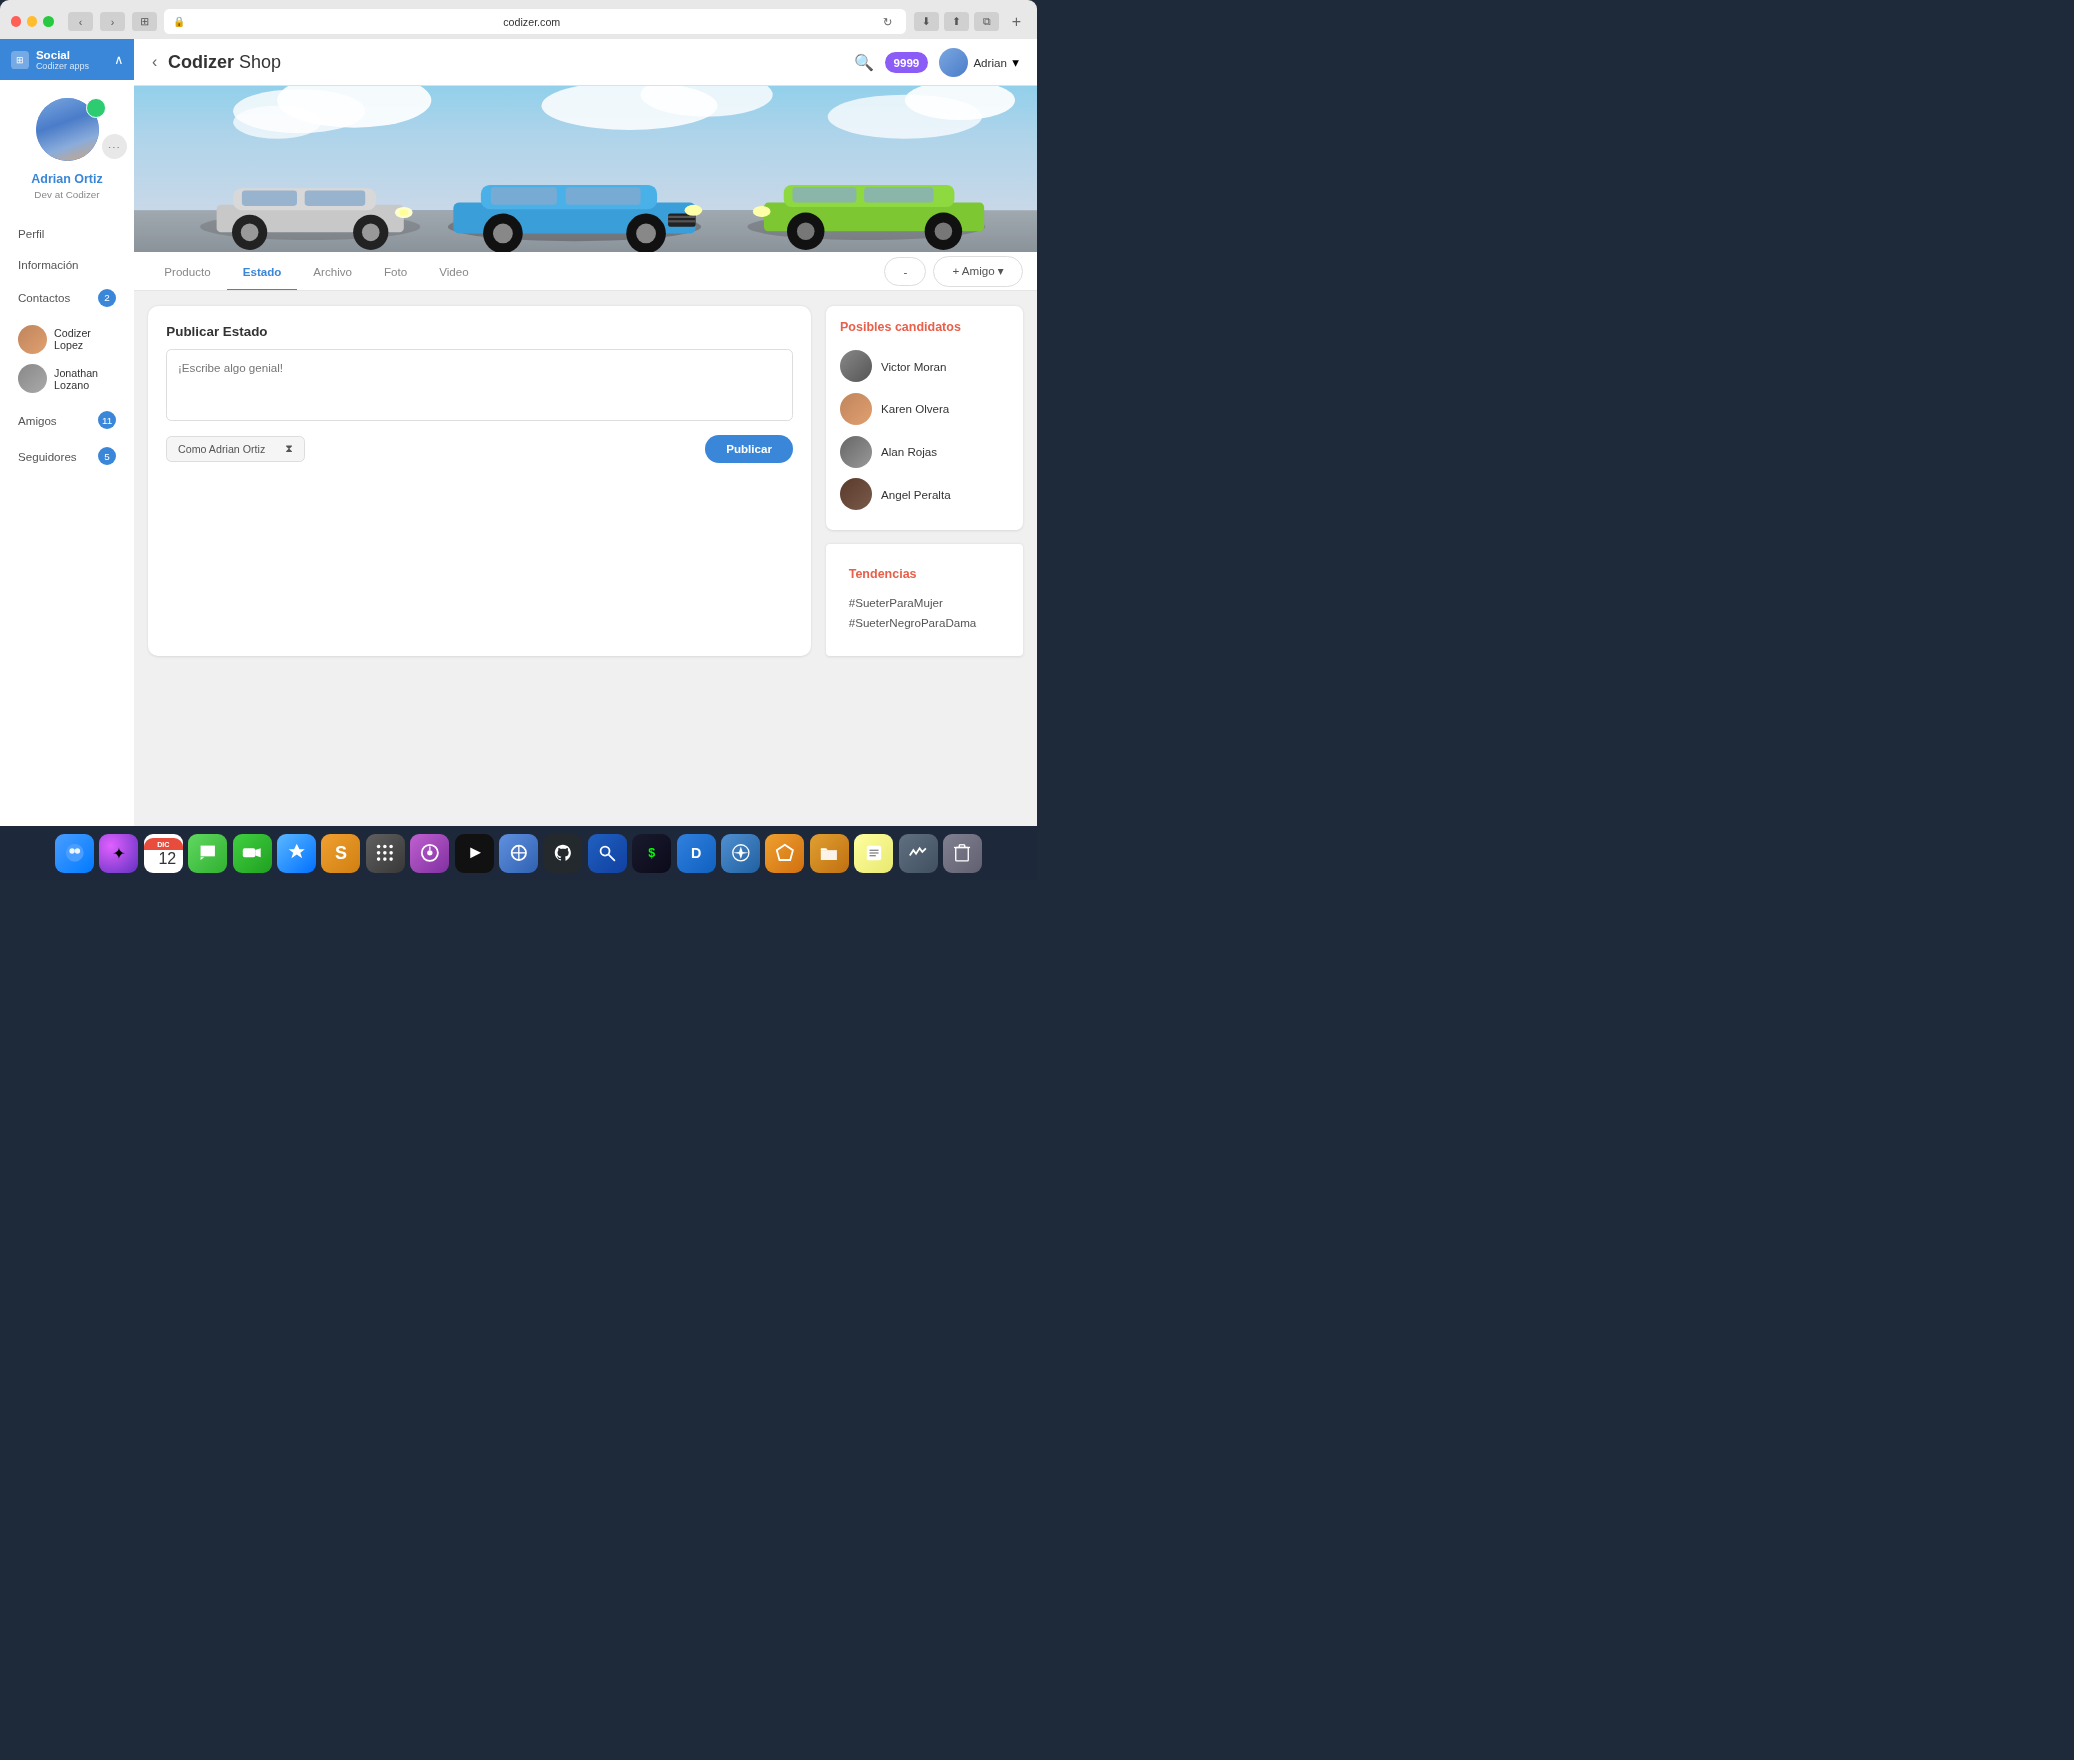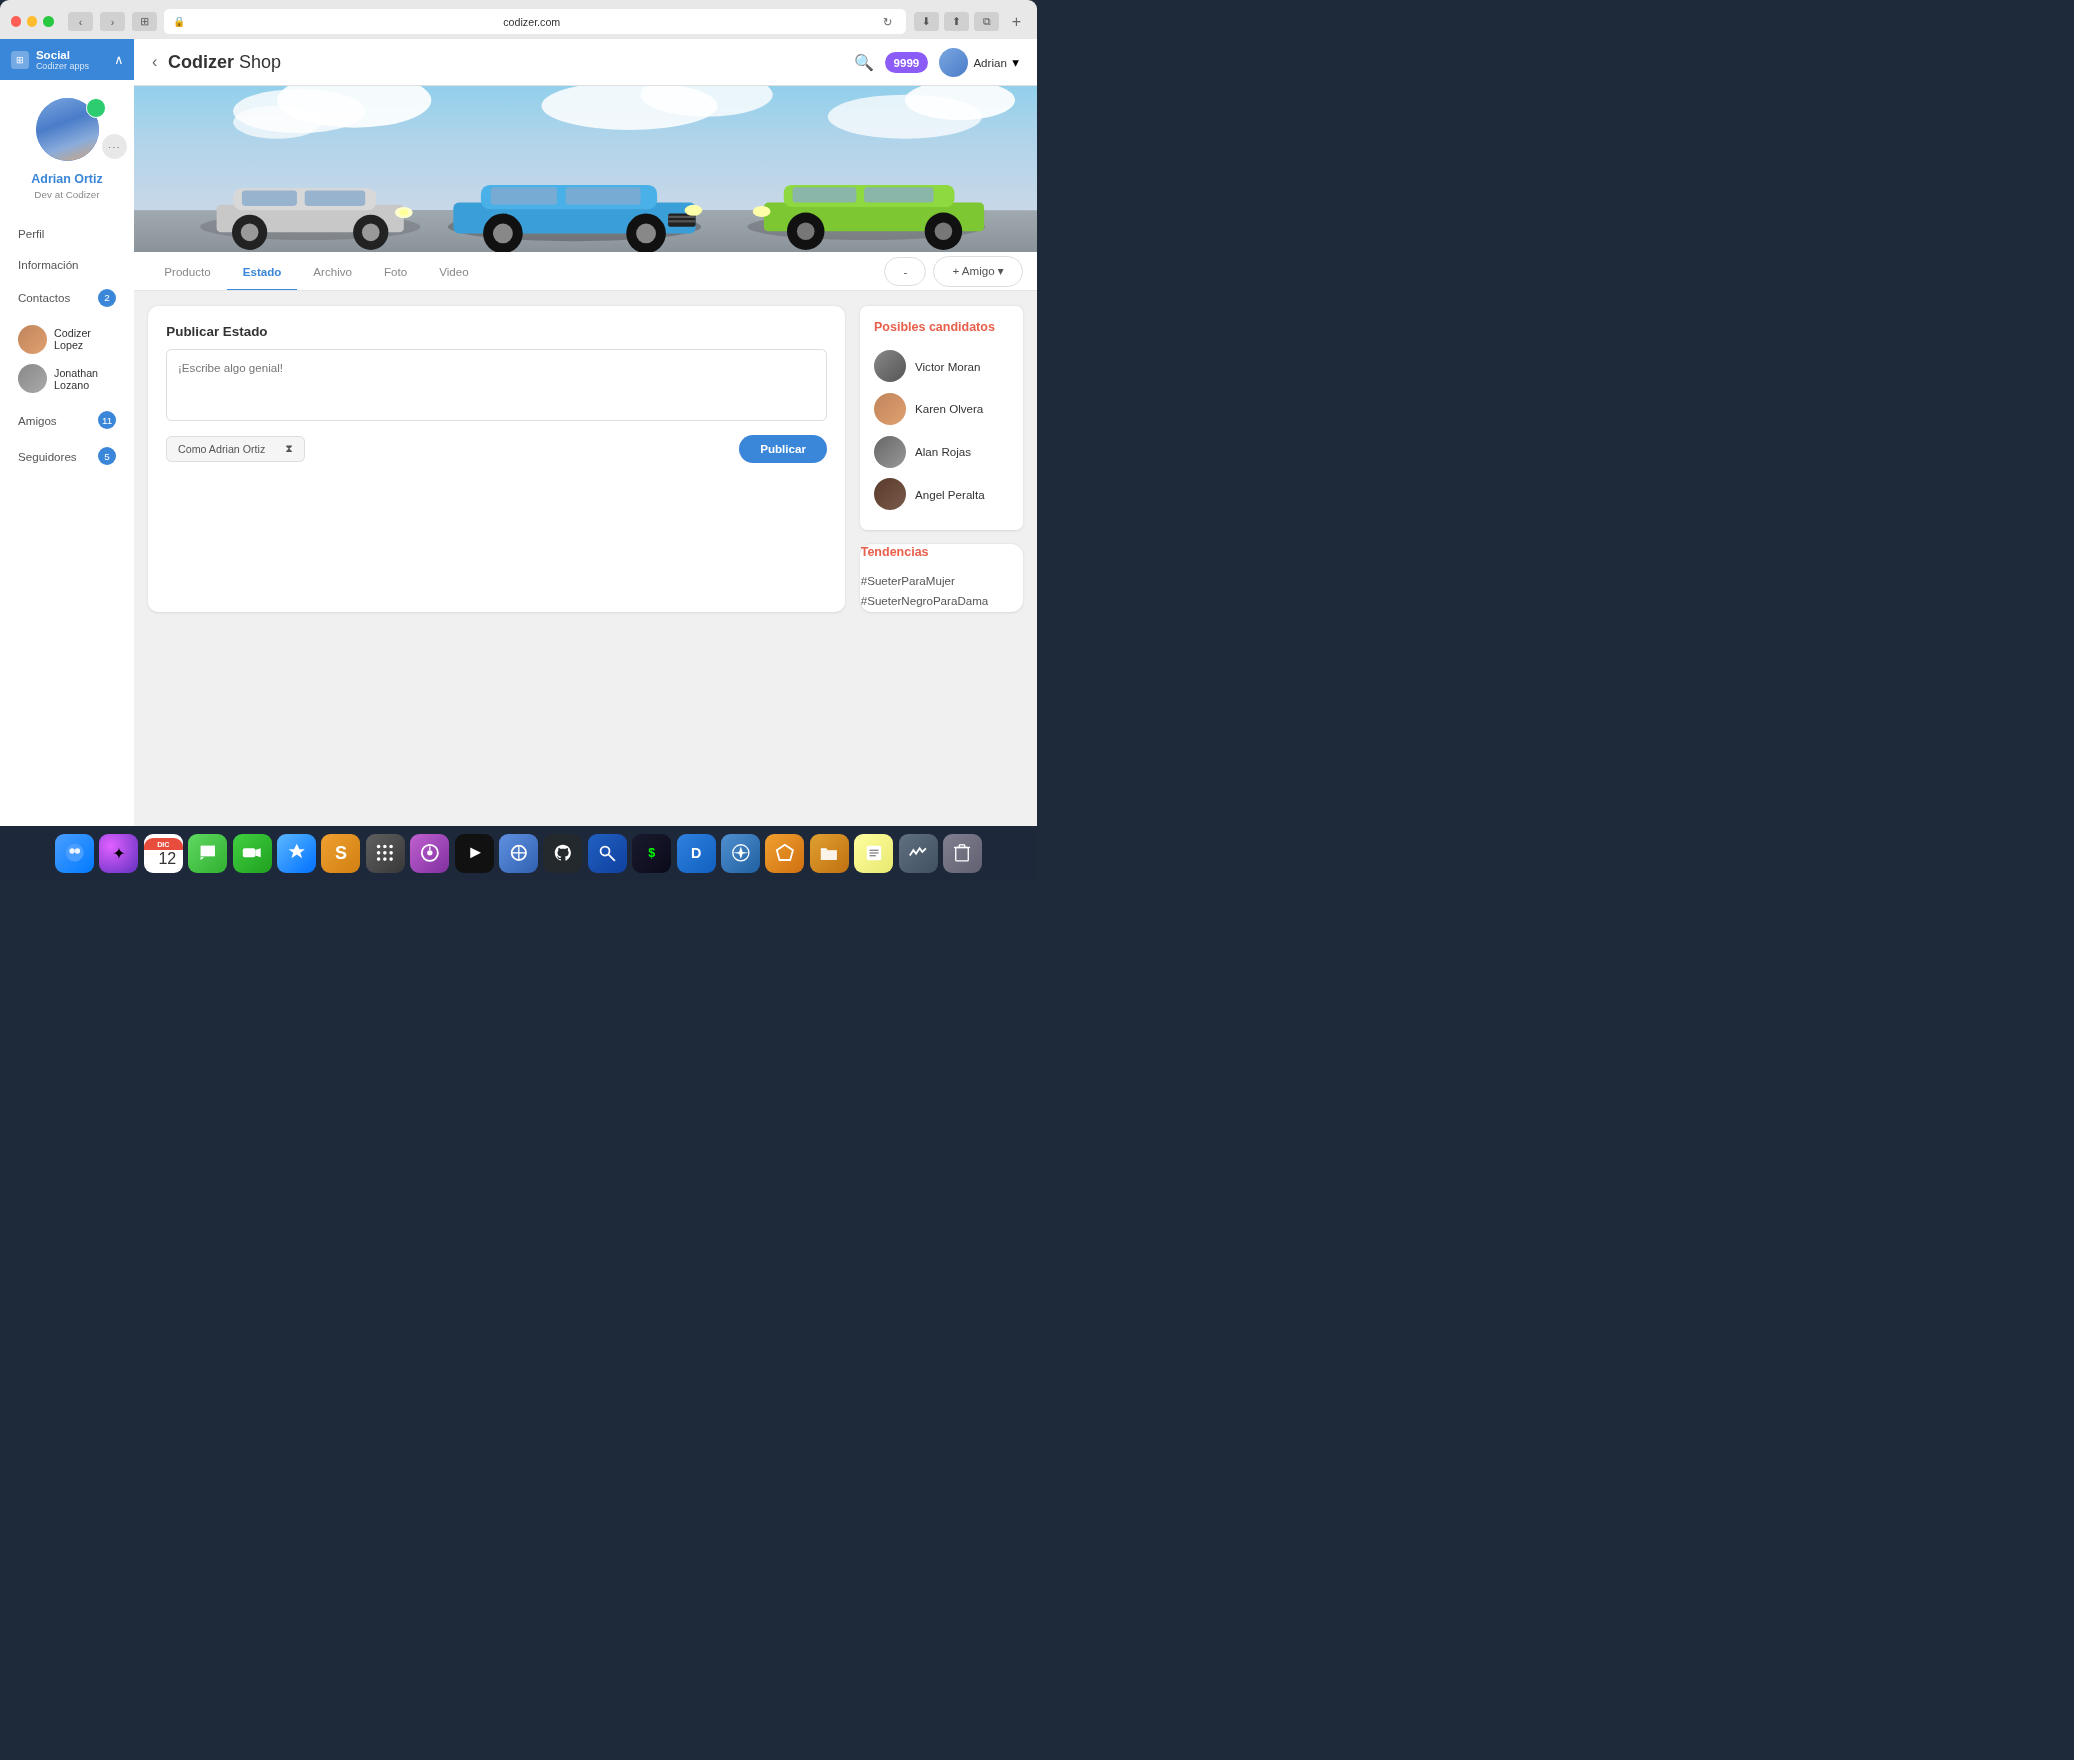--- a/index.html
+++ b/index.html
@@ -506,21 +506,21 @@
       border: none;
       border-radius: 18px;
       padding: 7.2px 21.5px;
       font-size: 11.6px;
       font-weight: 600;
       cursor: pointer;
     }
 
     
     .right-sidebar {
-      width: 163px;
+      width: 197px;
       flex-shrink: 0;
     }
     .candidates-section {
       background: white;
       border-radius: 7.2px;
       padding: 14.3px;
       box-shadow: 0 0.9px 2.7px rgba(0,0,0,0.1);
       margin-bottom: 14.3px;
     }
     .section-title {
@@ -546,22 +546,22 @@
     .cand-av-2 { background: linear-gradient(135deg, #c0855c, #e0a070); }
     .cand-av-3 { background: linear-gradient(135deg, #666, #999); }
     .cand-av-4 { background: linear-gradient(135deg, #5a3a2a, #7a5a4a); }
     .candidate-name {
       font-size: 11.6px;
       color: #333;
     }
 
     .tendencias-section {
       background: white;
-      border-radius: 12px;
-      padding: 1px;
+      border-radius: 4px;
+      padding: 23px;
       box-shadow: 0 0.9px 2.7px rgba(0,0,0,0.1);
     }
     .trend-item {
       font-size: 11.6px;
       color: #555;
       padding: 3.6px 0;
     }
 
     
     .dock-bar {

